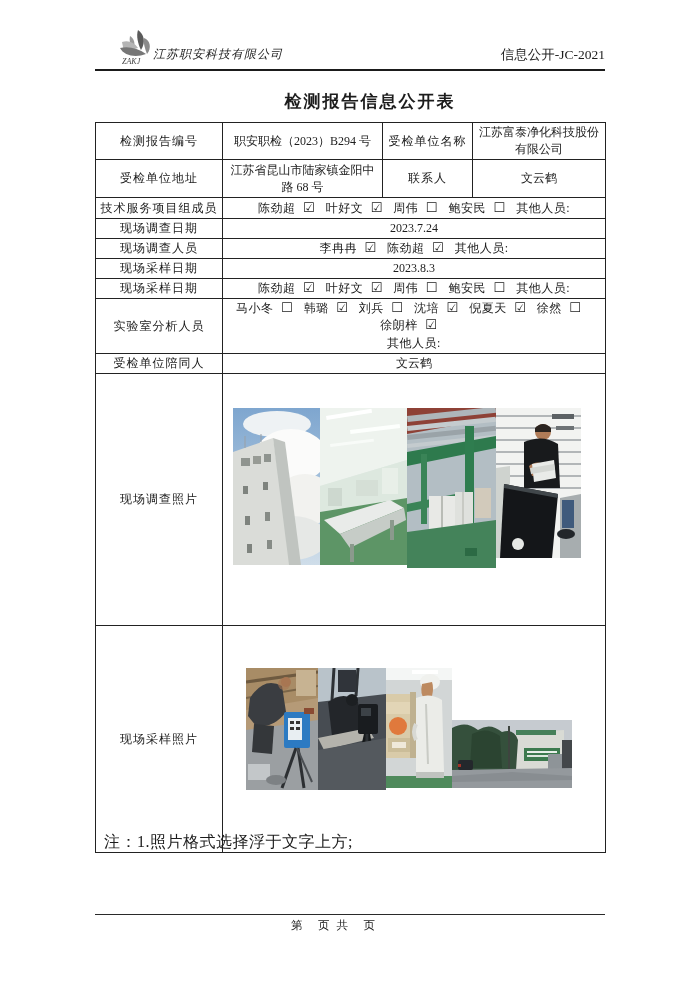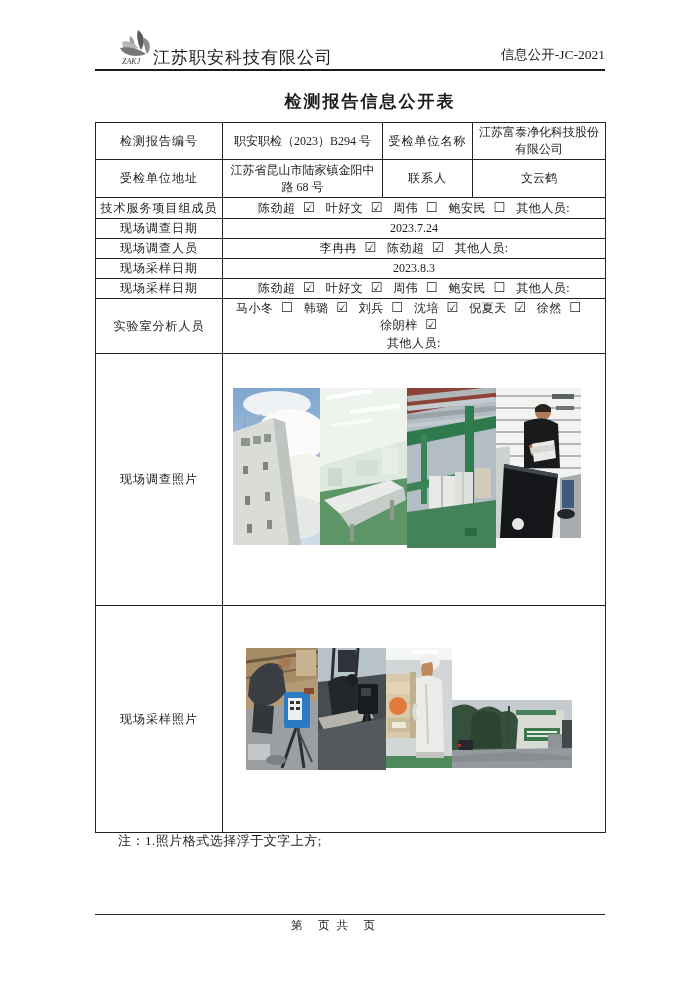--- a/index.html
+++ b/index.html
@@ -3,21 +3,21 @@
 <meta charset="utf-8">
 <style>
   * { margin:0; padding:0; box-sizing:border-box; }
   html,body { background:#ffffff; }
   body { font-family:"Liberation Serif","DejaVu Serif",serif; color:#1c1c1c; }
   .page { position:relative; width:700px; height:990px; background:#ffffff; overflow:hidden; }
 
   
   .hdr { position:absolute; left:95px; top:28px; width:510px; height:40px; }
   .hdr-logo { position:absolute; left:3px; top:0px; width:52px; height:40px;margin-left:16px; }
-  .hdr-company { position:absolute; left:58px; top:18px; font-size:17px; letter-spacing:1px; }
+  .hdr-company { position:absolute; left:58px; top:18px; font-size:12px; letter-spacing:1px;font-style:italic; }
   .hdr-code { position:absolute; right:0px; top:18px; font-size:13.5px; }
   .hdr-rule { position:absolute; left:95px; top:69px; width:510px; height:2px; background:#1b1b1b; }
 
   
   .title { position:absolute; left:0; top:90px; width:700px; text-align:center;
            font-size:17px; font-weight:bold; letter-spacing:2px;margin-left:20px; }
 
   
   table.form { position:absolute; left:95px; top:122px; width:510px;
                border-collapse:collapse; table-layout:fixed; }
@@ -32,21 +32,21 @@
   .other-label.nl { display:block; margin-top:1px; }
 
   
   .photo-strip { display:flex; align-items:flex-start; }
   .strip-survey { padding:34px 0 0 10px; }
   .strip-sampling { padding:42px 0 0 23px; }
   .photo { flex:0 0 auto; line-height:0; }
   .photo svg { display:block; }
 
   
-  .note { position:absolute; left:118px; top:832px; font-size:13px; letter-spacing:0.5px; }
+  .note { position:absolute; left:104px; top:832px; font-size:16px; letter-spacing:0.5px; }
   .ftr-rule { position:absolute; left:95px; top:914px; width:510px; height:1px; background:#2a2a2a; }
   .ftr-page { position:absolute; left:0; top:918px; width:668px; text-align:center; font-size:11.5px; letter-spacing:2px; }
 </style>
 </head>
 <body>
 
 <div class="page">
 
   <div class="hdr">
     <div class="hdr-logo">
@@ -102,20 +102,24 @@
         <td class="lbl">现场采样日期</td>
         <td class="ctr" colspan="3">2023.8.3</td>
       </tr>
       <tr style="height:18px">
         <td class="lbl">现场采样日期</td>
         <td class="lft" colspan="3"><span class="cb-pair"><span class="nm">陈劲超 </span><span class="cb">☑</span></span><span class="cb-pair"><span class="nm">叶好文 </span><span class="cb">☑</span></span><span class="cb-pair"><span class="nm">周伟 </span><span class="cb">☐</span></span><span class="cb-pair"><span class="nm">鲍安民 </span><span class="cb">☐</span></span><span class="other-label">其他人员:</span></td>
       </tr>
       <tr style="height:38px">
         <td class="lbl">实验室分析人员</td>
         <td class="lft" colspan="3"><span class="cb-pair"><span class="nm">马小冬 </span><span class="cb">☐</span></span><span class="cb-pair"><span class="nm">韩璐 </span><span class="cb">☑</span></span><span class="cb-pair"><span class="nm">刘兵 </span><span class="cb">☐</span></span><span class="cb-pair"><span class="nm">沈培 </span><span class="cb">☑</span></span><span class="cb-pair"><span class="nm">倪夏天 </span><span class="cb">☑</span></span><span class="cb-pair"><span class="nm">徐然 </span><span class="cb">☐</span></span><span class="cb-pair"><span class="nm">徐朗梓 </span><span class="cb">☑</span></span><span class="other-label nl">其他人员:</span></td>
+      </tr>
+      <tr style="height:18px">
+        <td class="lbl">受检单位陪同人</td>
+        <td class="ctr" colspan="3">文云鹤</td>
       </tr>
 
       <tr style="height:252px">
         <td class="lbl">现场调查照片</td>
         <td colspan="3" style="vertical-align:top; padding:0;">
           <div class="photo-strip strip-survey">
 
             <div class="photo">
               <svg width="87" height="157" viewBox="0 0 87 157">
                 <defs>

